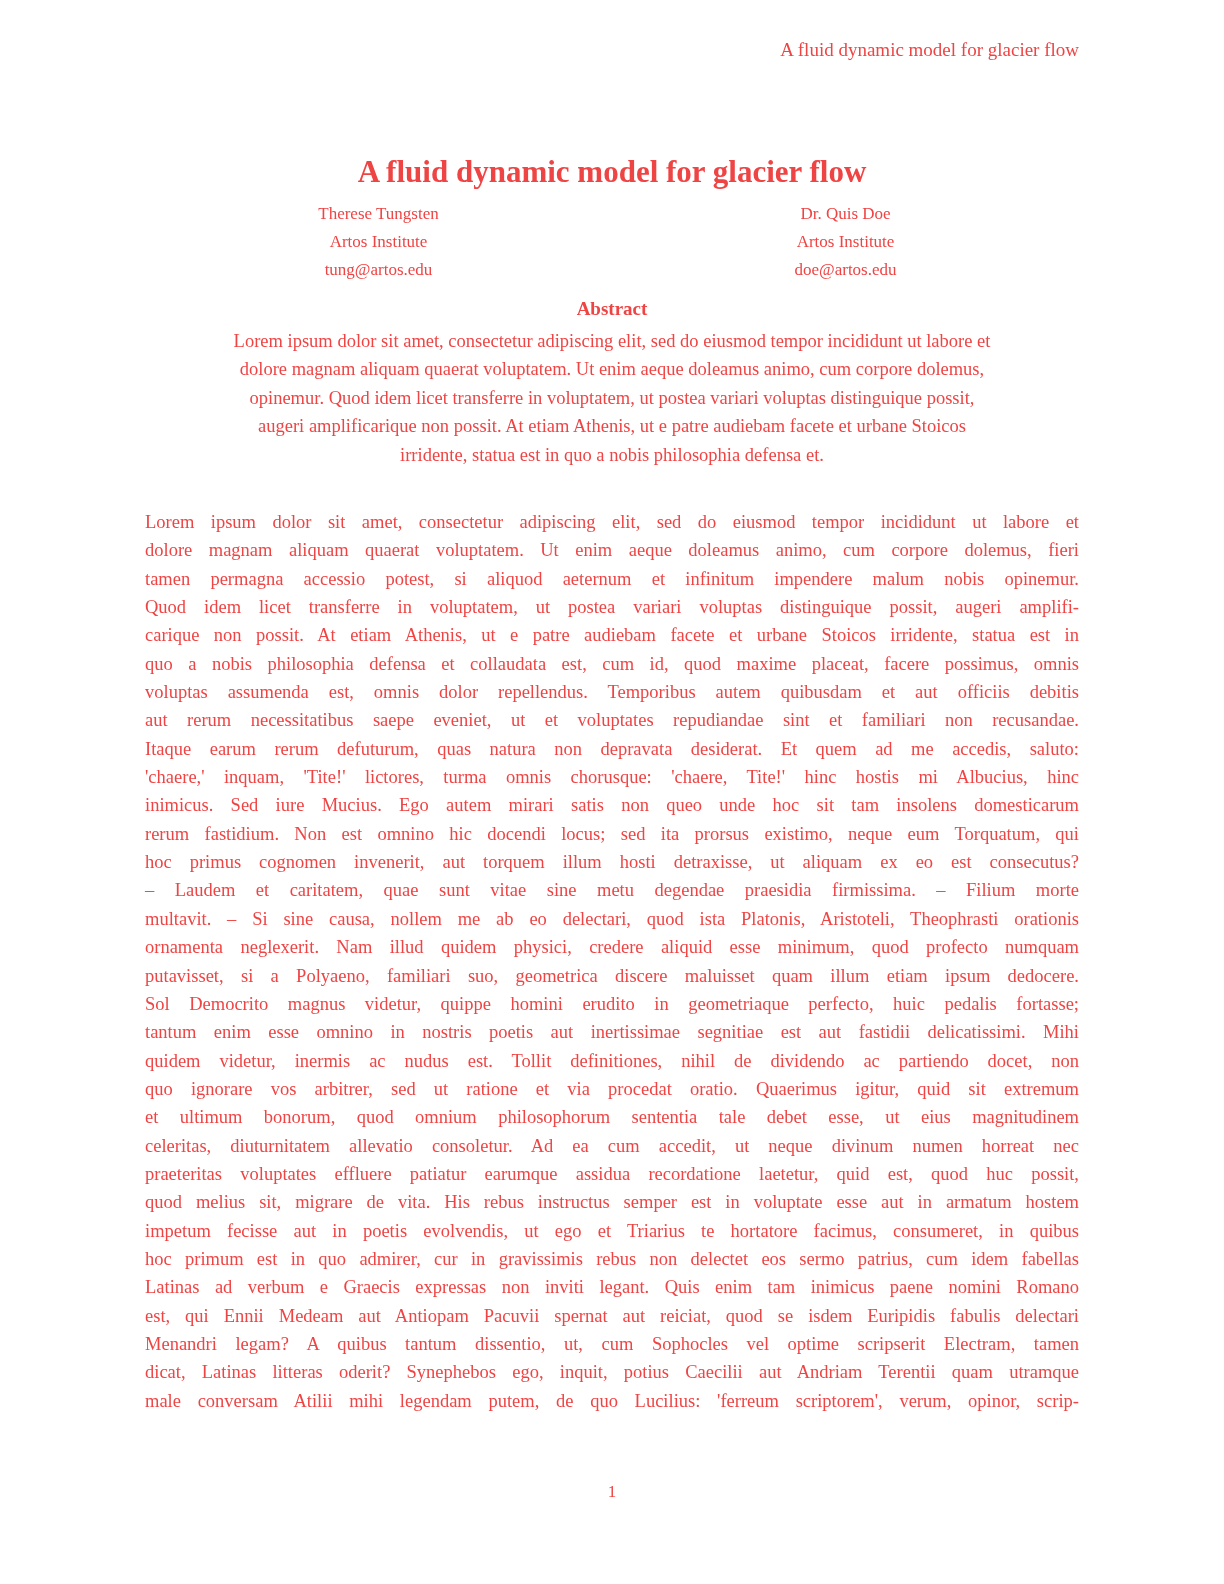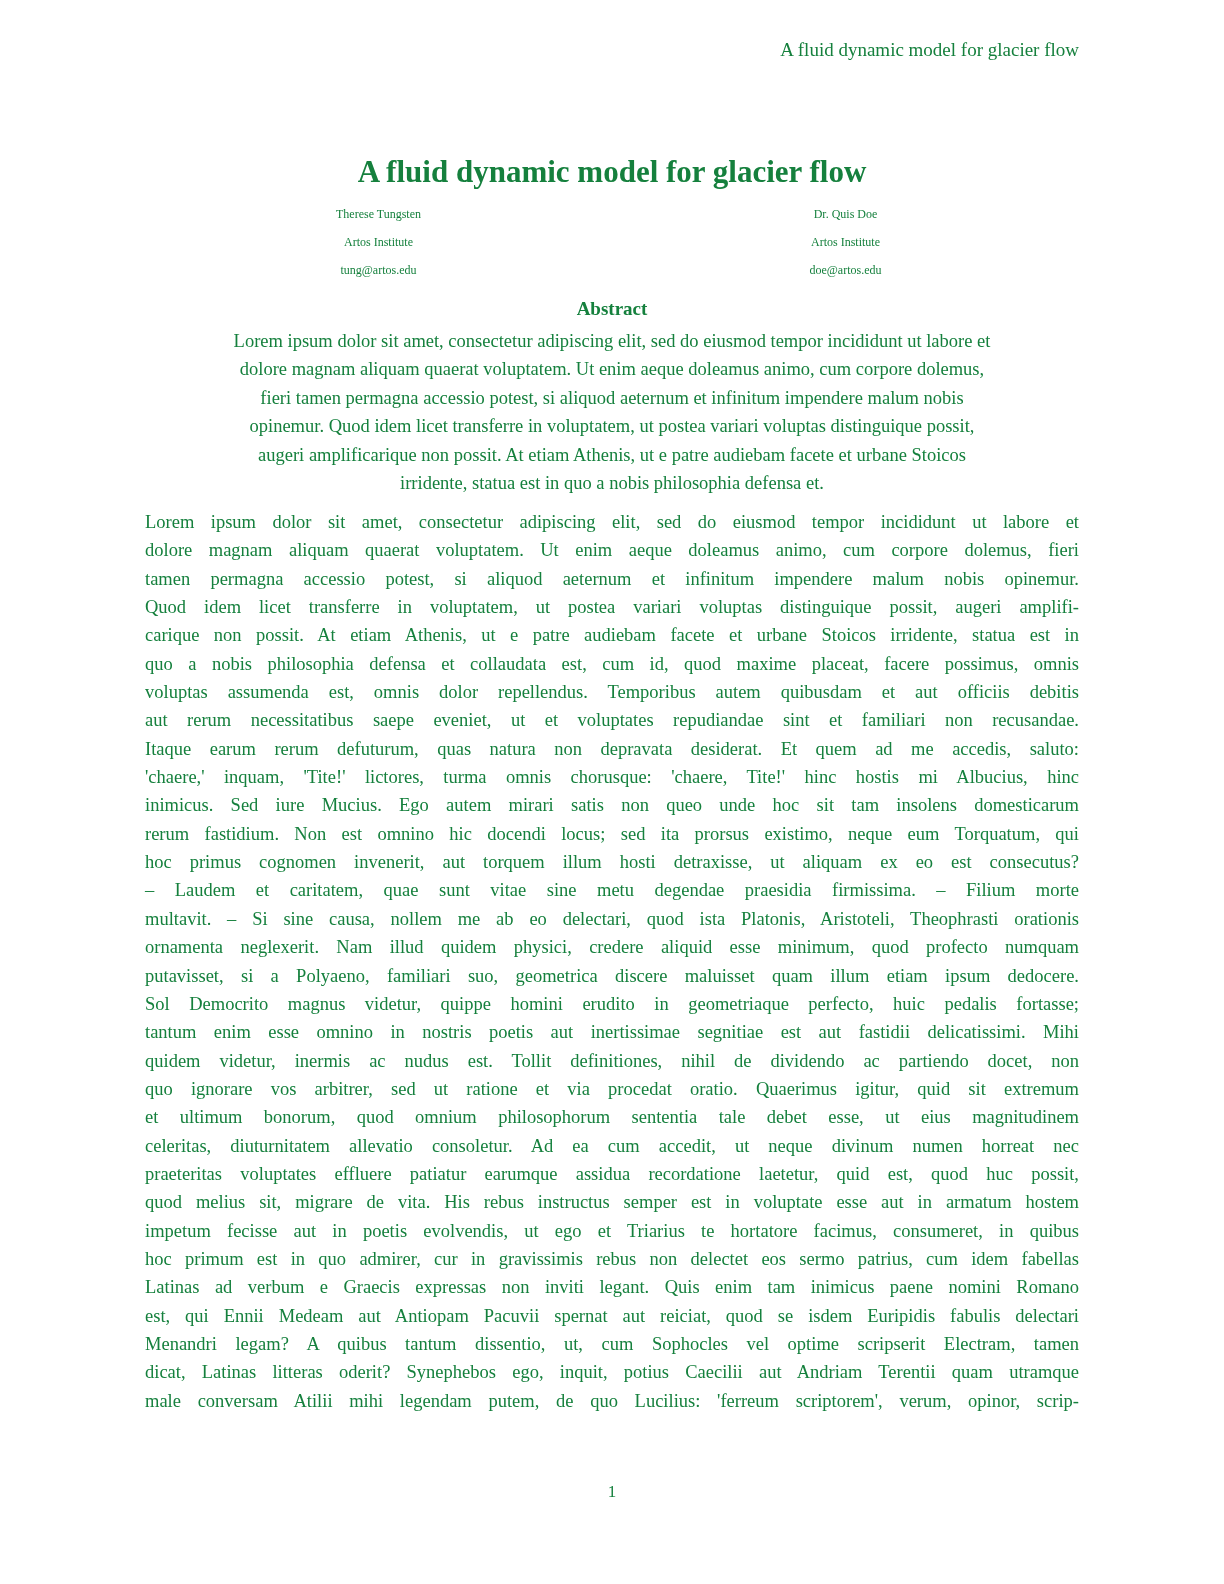--- a/index.html
+++ b/index.html
@@ -6,21 +6,21 @@
     margin: 0;
     padding: 0;
     background: #ffffff;
   }
   .page {
     position: relative;
     width: 1224px;
     height: 1584px;
     background: #ffffff;
     font-family: "Liberation Serif", serif;
-    color: #15803d;
+    color: #ef4444;
     overflow: hidden;
   }
   .running-header {
     position: absolute;
     top: 37px;
     left: 145px;
     width: 934px;
     text-align: right;
     font-size: 19px;
     line-height: 26px;
@@ -38,21 +38,21 @@
   .authors {
     position: absolute;
     top: 200px;
     left: 145px;
     width: 934px;
     display: flex;
   }
   .author {
     flex: 1;
     text-align: center;
-    font-size: 12px;
+    font-size: 17px;
     line-height: 28px;
   }
   .author > div { margin: 0; }
   .abstract-heading {
     position: absolute;
     top: 296px;
     left: 0;
     width: 100%;
     text-align: center;
     font-size: 19px;
@@ -116,21 +116,20 @@
       <div>Artos Institute</div>
       <div>doe@artos.edu</div>
     </div>
   </div>
 
   <div class="abstract-heading">Abstract</div>
 
   <div class="abstract">
       <div class="line">Lorem ipsum dolor sit amet, consectetur adipiscing elit, sed do eiusmod tempor incididunt ut labore et</div>
       <div class="line">dolore magnam aliquam quaerat voluptatem. Ut enim aeque doleamus animo, cum corpore dolemus,</div>
-      <div class="line">fieri tamen permagna accessio potest, si aliquod aeternum et infinitum impendere malum nobis</div>
       <div class="line">opinemur. Quod idem licet transferre in voluptatem, ut postea variari voluptas distinguique possit,</div>
       <div class="line">augeri amplificarique non possit. At etiam Athenis, ut e patre audiebam facete et urbane Stoicos</div>
       <div class="line">irridente, statua est in quo a nobis philosophia defensa et.</div>
     </div>
 
   <div class="bodytext">
       <div class="line">Lorem ipsum dolor sit amet, consectetur adipiscing elit, sed do eiusmod tempor incididunt ut labore et</div>
       <div class="line">dolore magnam aliquam quaerat voluptatem. Ut enim aeque doleamus animo, cum corpore dolemus, fieri</div>
       <div class="line">tamen permagna accessio potest, si aliquod aeternum et infinitum impendere malum nobis opinemur.</div>
       <div class="line">Quod idem licet transferre in voluptatem, ut postea variari voluptas distinguique possit, augeri amplifi-</div>

